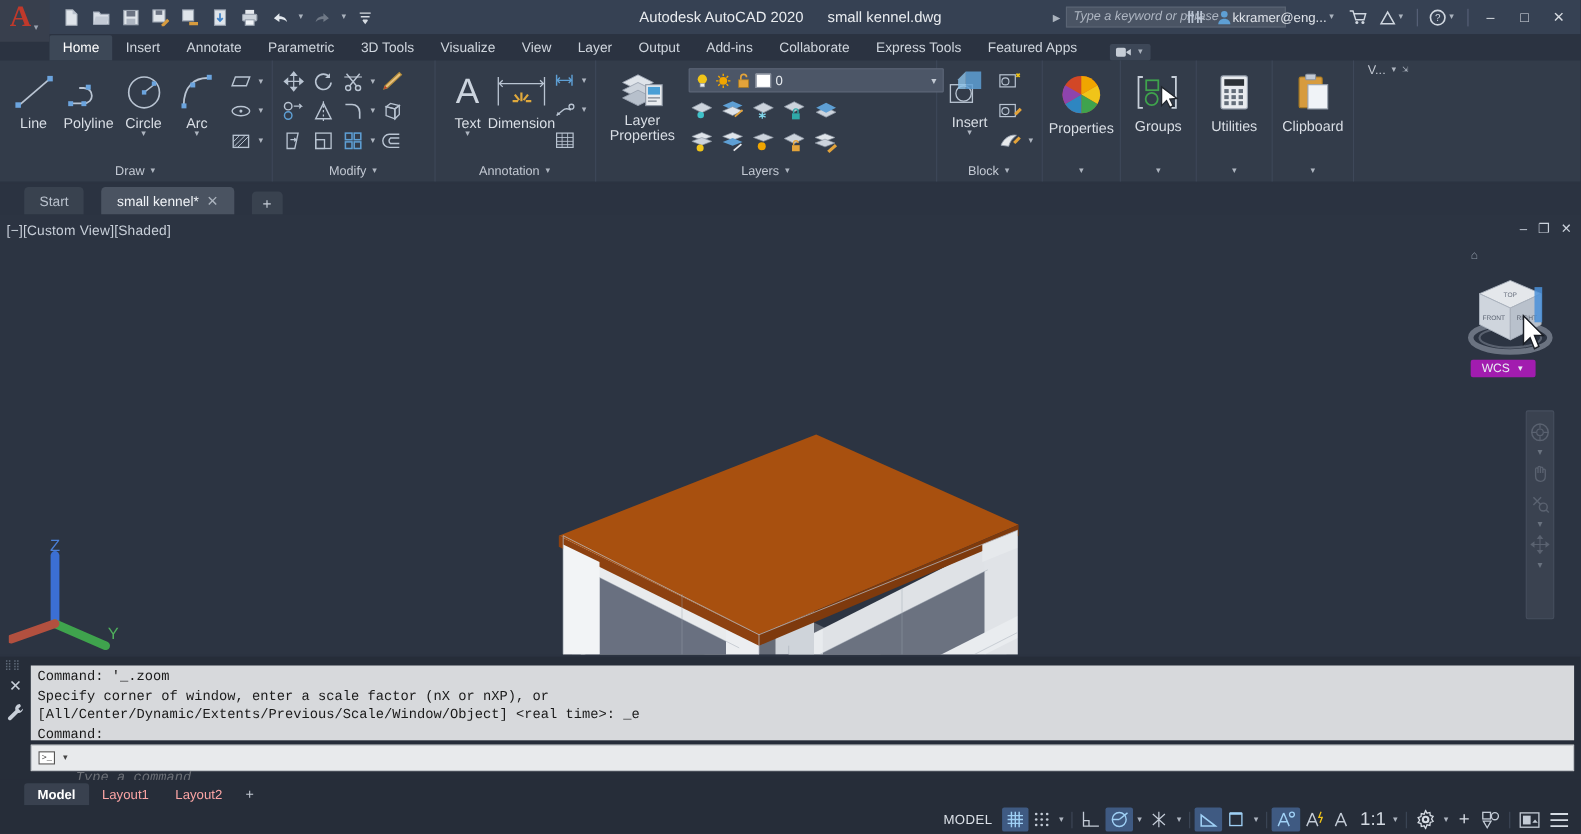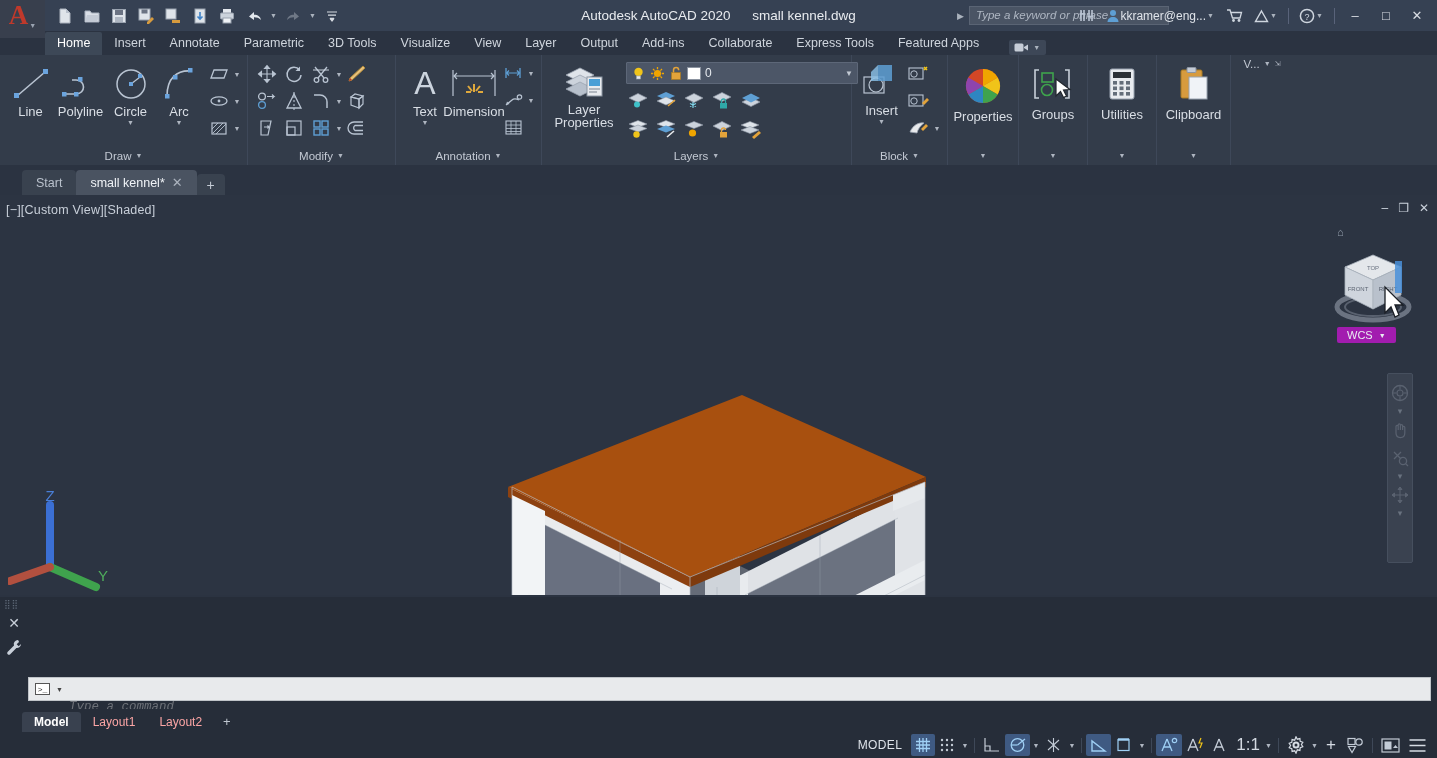--- a/index.html
+++ b/index.html
@@ -116,21 +116,21 @@
   .layer-combo .dd { font-size:8px; color:#c2c9d3; }
 
   
   .filetabs {
     position:absolute; top:167px; left:0; width:1437px; height:28px;
     background:#2b3341; display:flex; align-items:flex-end; padding-left:22px;
   }
   .ftab {
     height:25px; display:flex; align-items:center; gap:7px;
     padding:0 14px; font-size:12.5px; color:#b9c1cc;
-    background:#39424f; border-radius:4px 4px 0 0; margin-right:0;justify-content:flex-end;
+    background:#39424f; border-radius:4px 4px 0 0; margin-right:16px;justify-content:flex-end;
   }
   .ftab.active { background:#4a5361; color:#f0f3f7; }
   .ftab .x { font-size:13px; color:#aab2bd; }
   .ftab-plus {
     width:28px; height:21px; display:flex; align-items:center; justify-content:center;
     background:#39424f; border-radius:4px 4px 0 0; color:#c3cad4; font-size:14px;
   }
 
   
   .viewport {
@@ -990,20 +990,24 @@
   </div>
 
   <div class="cmdline">
     <div class="cmd-grip">⣿⣿</div>
     <div class="cmd-left">
       <span class="x">✕</span>
       <svg width="16" height="18" viewBox="0 0 16 18">
           <path d="M12 1a4.2 4.2 0 0 0-4 5.6L1.5 13a1.8 1.8 0 0 0 2.5 2.5l6.4-6.4A4.2 4.2 0 0 0 15 5l-2.3 2.3-2-2L13 3a4 4 0 0 0-1-2z" fill="#c8cfd9"></path>
         </svg>
     </div>
+    <div class="cmd-history">Command: '_.zoom
+Specify corner of window, enter a scale factor (nX or nXP), or
+[All/Center/Dynamic/Extents/Previous/Scale/Window/Object] &lt;real time&gt;: _e
+Command:</div>
     <div class="cmd-input">
       <span class="prompt-icon">&gt;_</span>
       <span class="dd">▼</span>
       <span class="ph">Type a command</span>
     </div>
   </div>
 
   <div class="layouttabs">
     <div class="ltab active">Model</div>
     <div class="ltab">Layout1</div>

